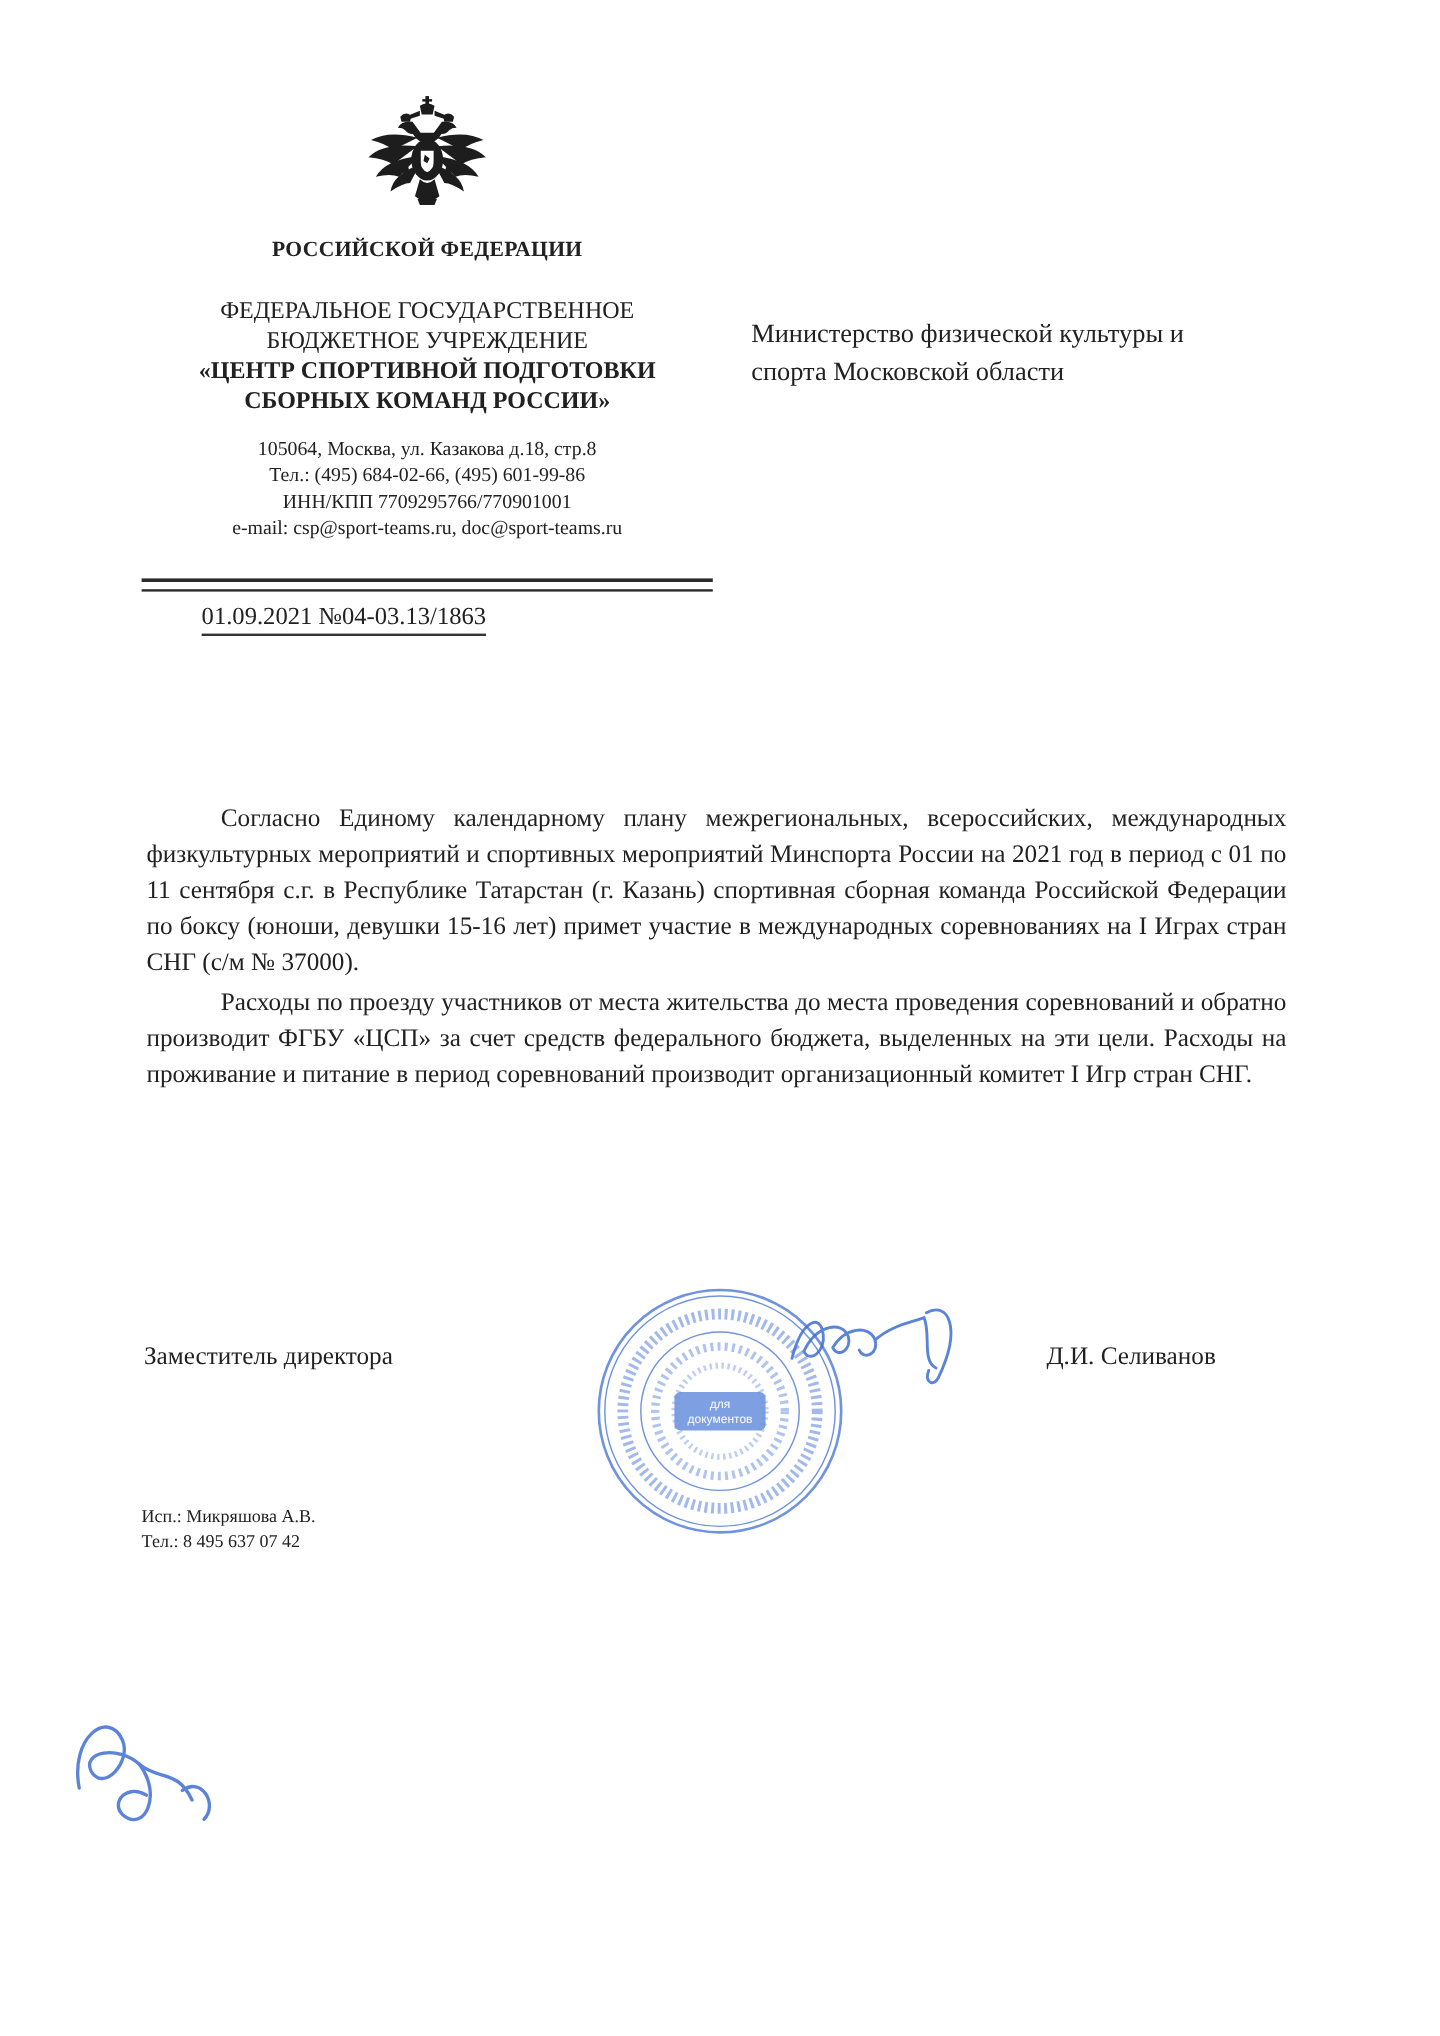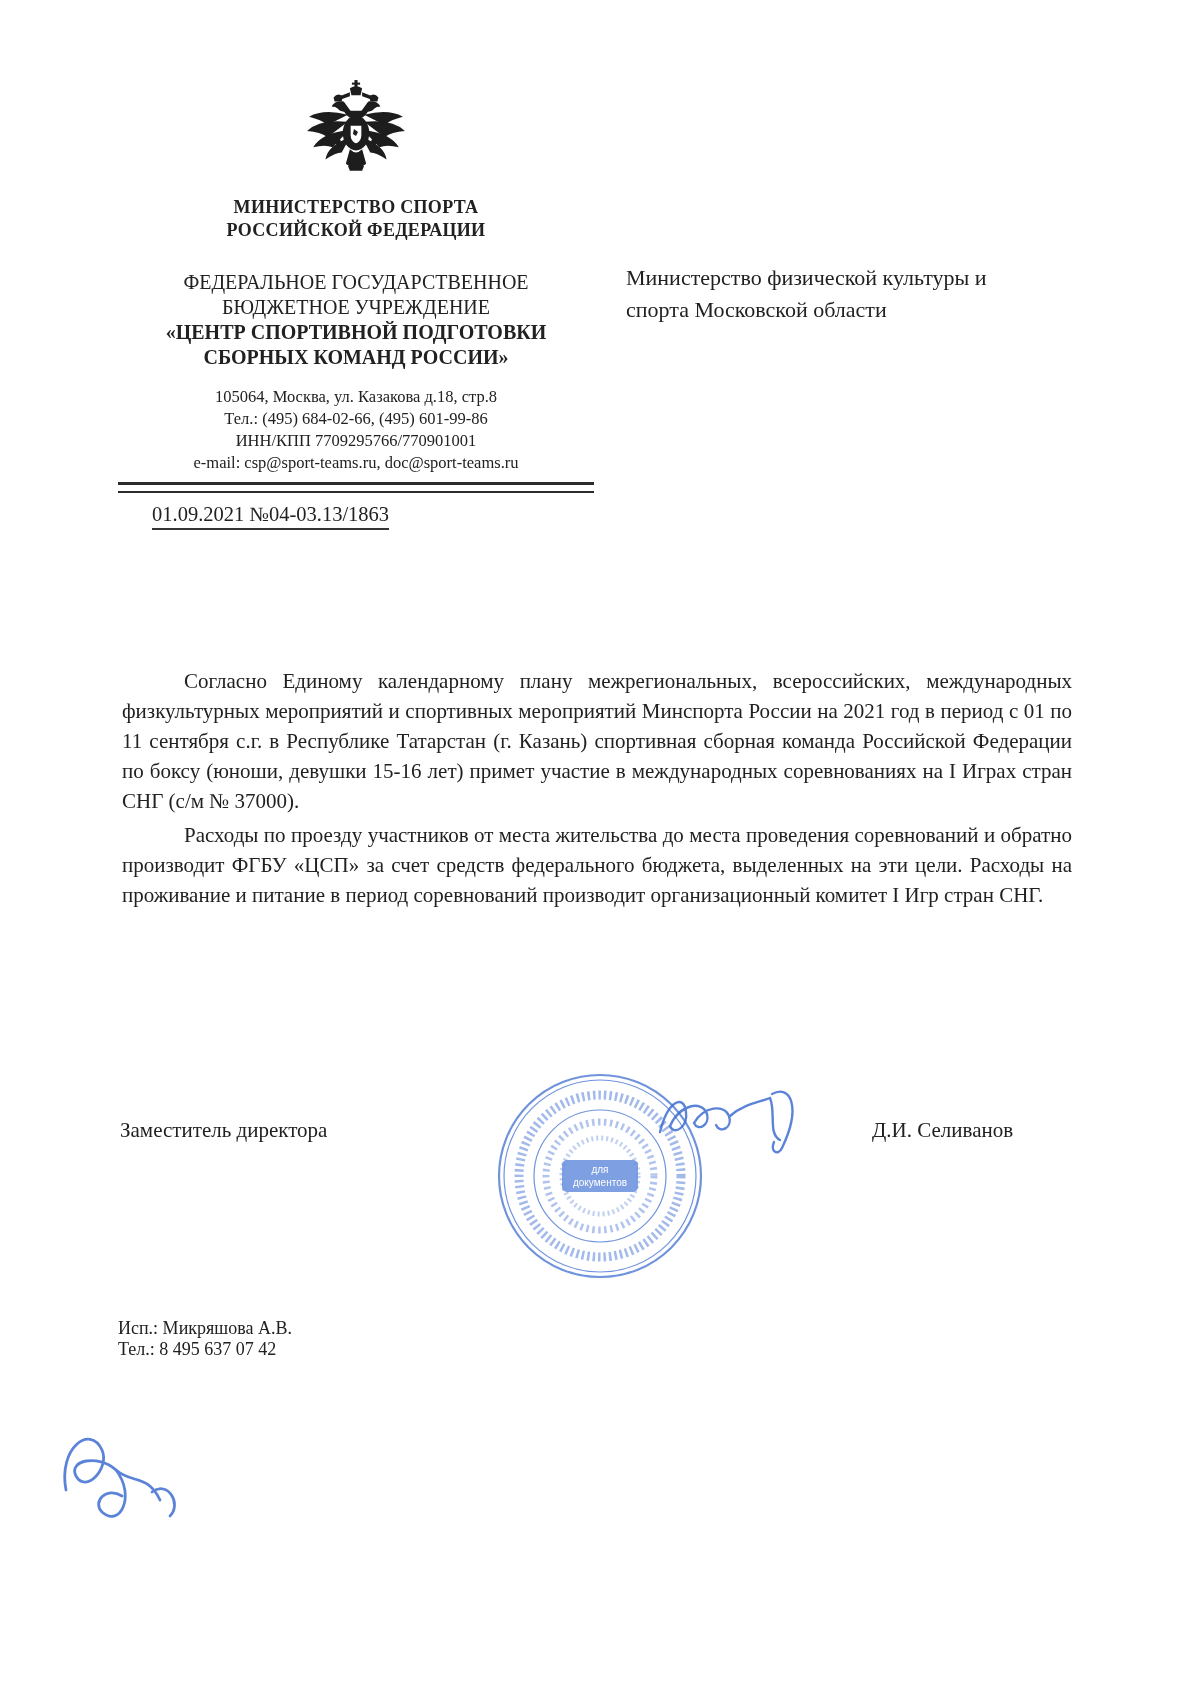--- a/index.html
+++ b/index.html
@@ -31,40 +31,40 @@
     position:absolute;left:626px;top:262px;width:450px;
     font-size:22px;line-height:32px;text-align:left;font-family:Liberation Serif, serif;
   }
   
   .rule{
     position:absolute;left:118px;top:482px;width:476px;height:6px;
     border-top:3px solid #2b2b2b;border-bottom:2px solid #2b2b2b;
   }
   
   .ref{
-    position:absolute;left:152px;top:503px;
+    position:absolute;left:168px;top:503px;
     font-size:20.5px;
     border-bottom:2px solid #333;
     padding-bottom:2px;
   }
   
   .body{
     position:absolute;left:118px;top:662px;width:958px;
     font-size:21px;line-height:30px;text-align:justify;
   }
   .body p{margin:4px;text-indent:62px;}
   
   .sig-title{position:absolute;left:120px;top:1118px;font-size:21px;}
   .sig-name{position:absolute;left:872px;top:1118px;font-size:21px;text-align:center;}
   .stamp{position:absolute;left:492px;top:1068px;opacity:.8;}
   .handsign{position:absolute;left:652px;top:1082px;opacity:.85;}
   
   .footer{
-    position:absolute;left:118px;top:1318px;
-    font-size:18px;line-height:21px;
+    position:absolute;left:118px;top:1254px;
+    font-size:15px;line-height:21px;
   }
   
   .scribble{position:absolute;left:52px;top:1412px;opacity:.85;}
 </style>
 </head>
 <body>
 
 <div class="page">
 
   <div class="lh-left">
@@ -106,21 +106,20 @@
           <path d="M44 84 h16 l-2 5 h-12 z"></path>
 
           <path d="M46 44 h12 v10 q0 7 -6 9 q-6 -2 -6 -9 z" fill="#ffffff"></path>
           <path d="M46 44 h12 v10 q0 7 -6 9 q-6 -2 -6 -9 z" fill="none" stroke="#1d1d1d" stroke-width="1.5"></path>
           <path d="M50 48 l4 3 -2 4 -3 -2 z"></path>
         </g>
       </svg>
     </div>
 
     <div class="ministry">
-      <div>МИНИСТЕРСТВО СПОРТА</div>
       <div>РОССИЙСКОЙ ФЕДЕРАЦИИ</div>
     </div>
 
     <div class="org">
       <div>ФЕДЕРАЛЬНОЕ ГОСУДАРСТВЕННОЕ</div>
       <div>БЮДЖЕТНОЕ УЧРЕЖДЕНИЕ</div>
       <div class="b">«ЦЕНТР СПОРТИВНОЙ ПОДГОТОВКИ</div>
       <div class="b">СБОРНЫХ КОМАНД РОССИИ»</div>
     </div>
 

